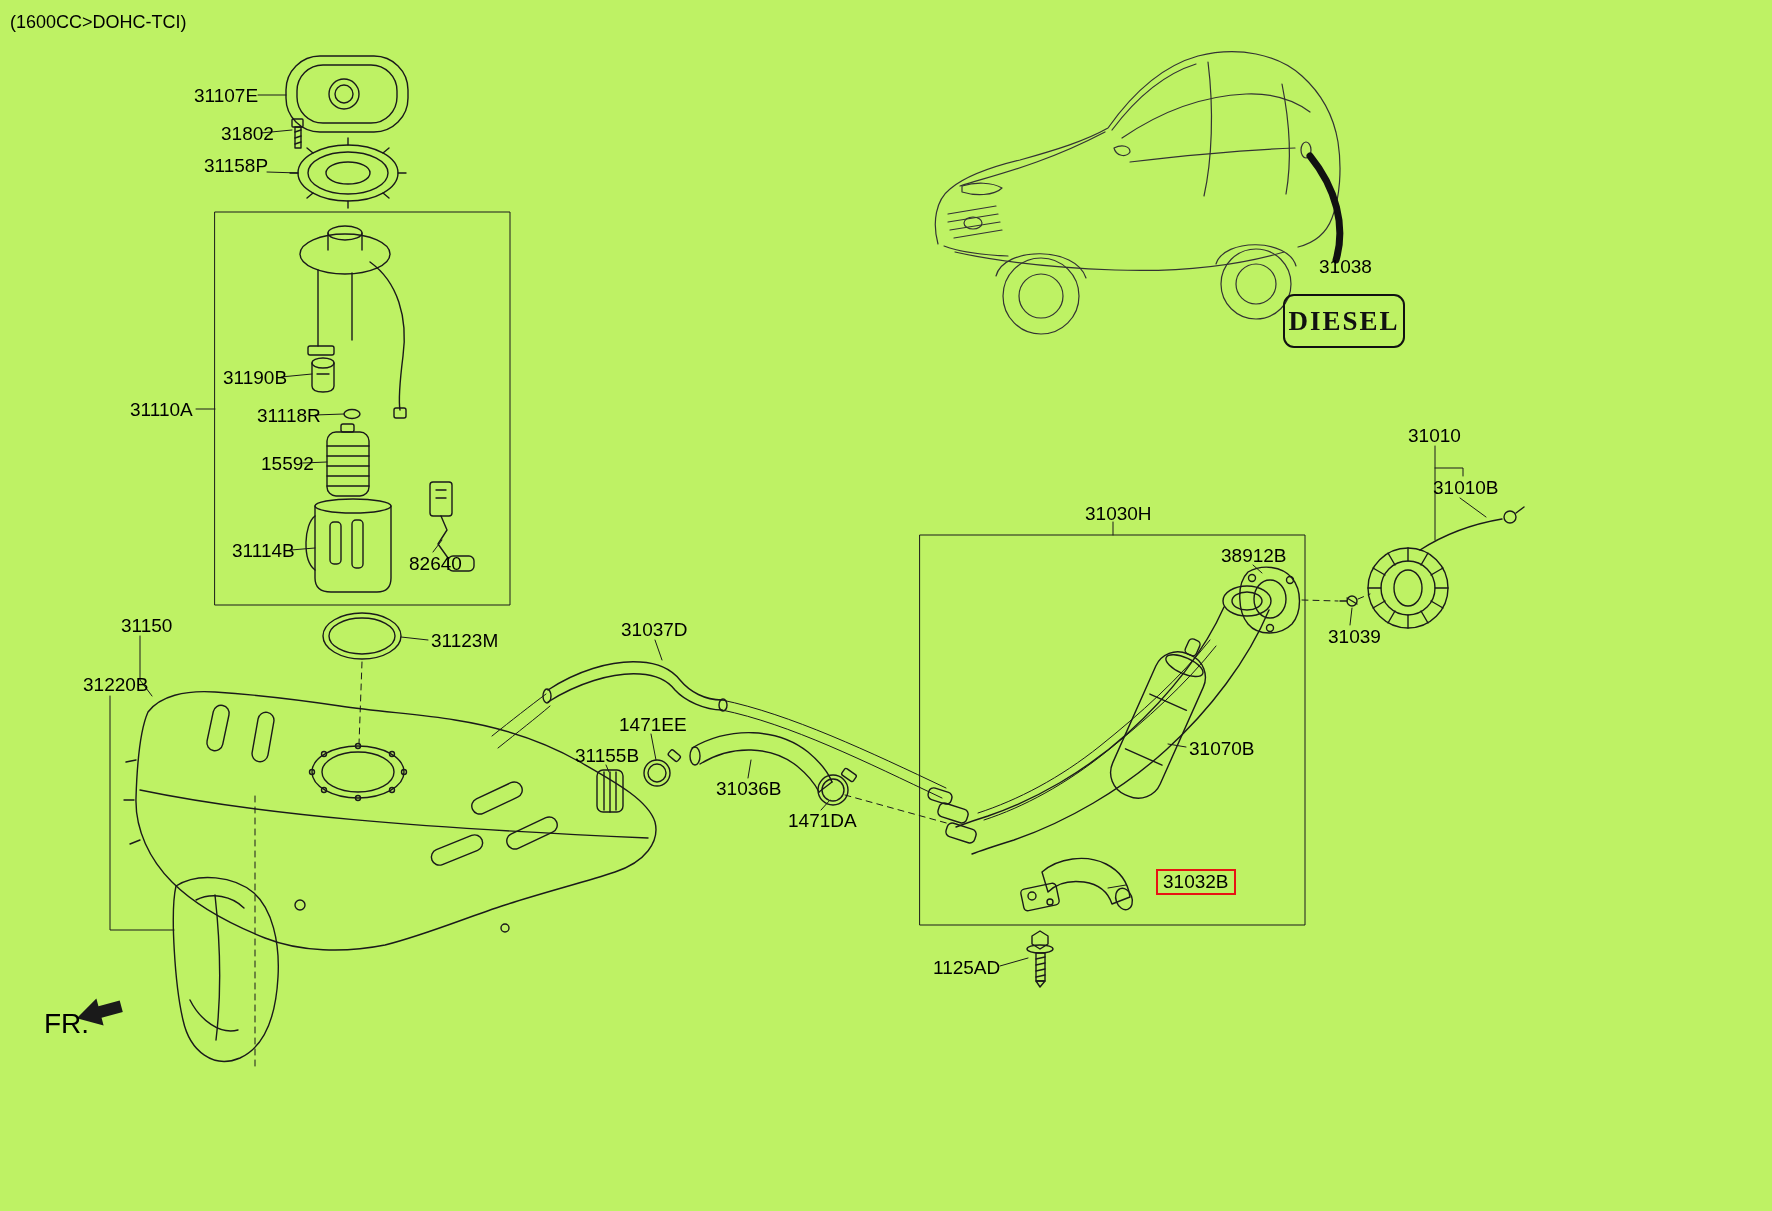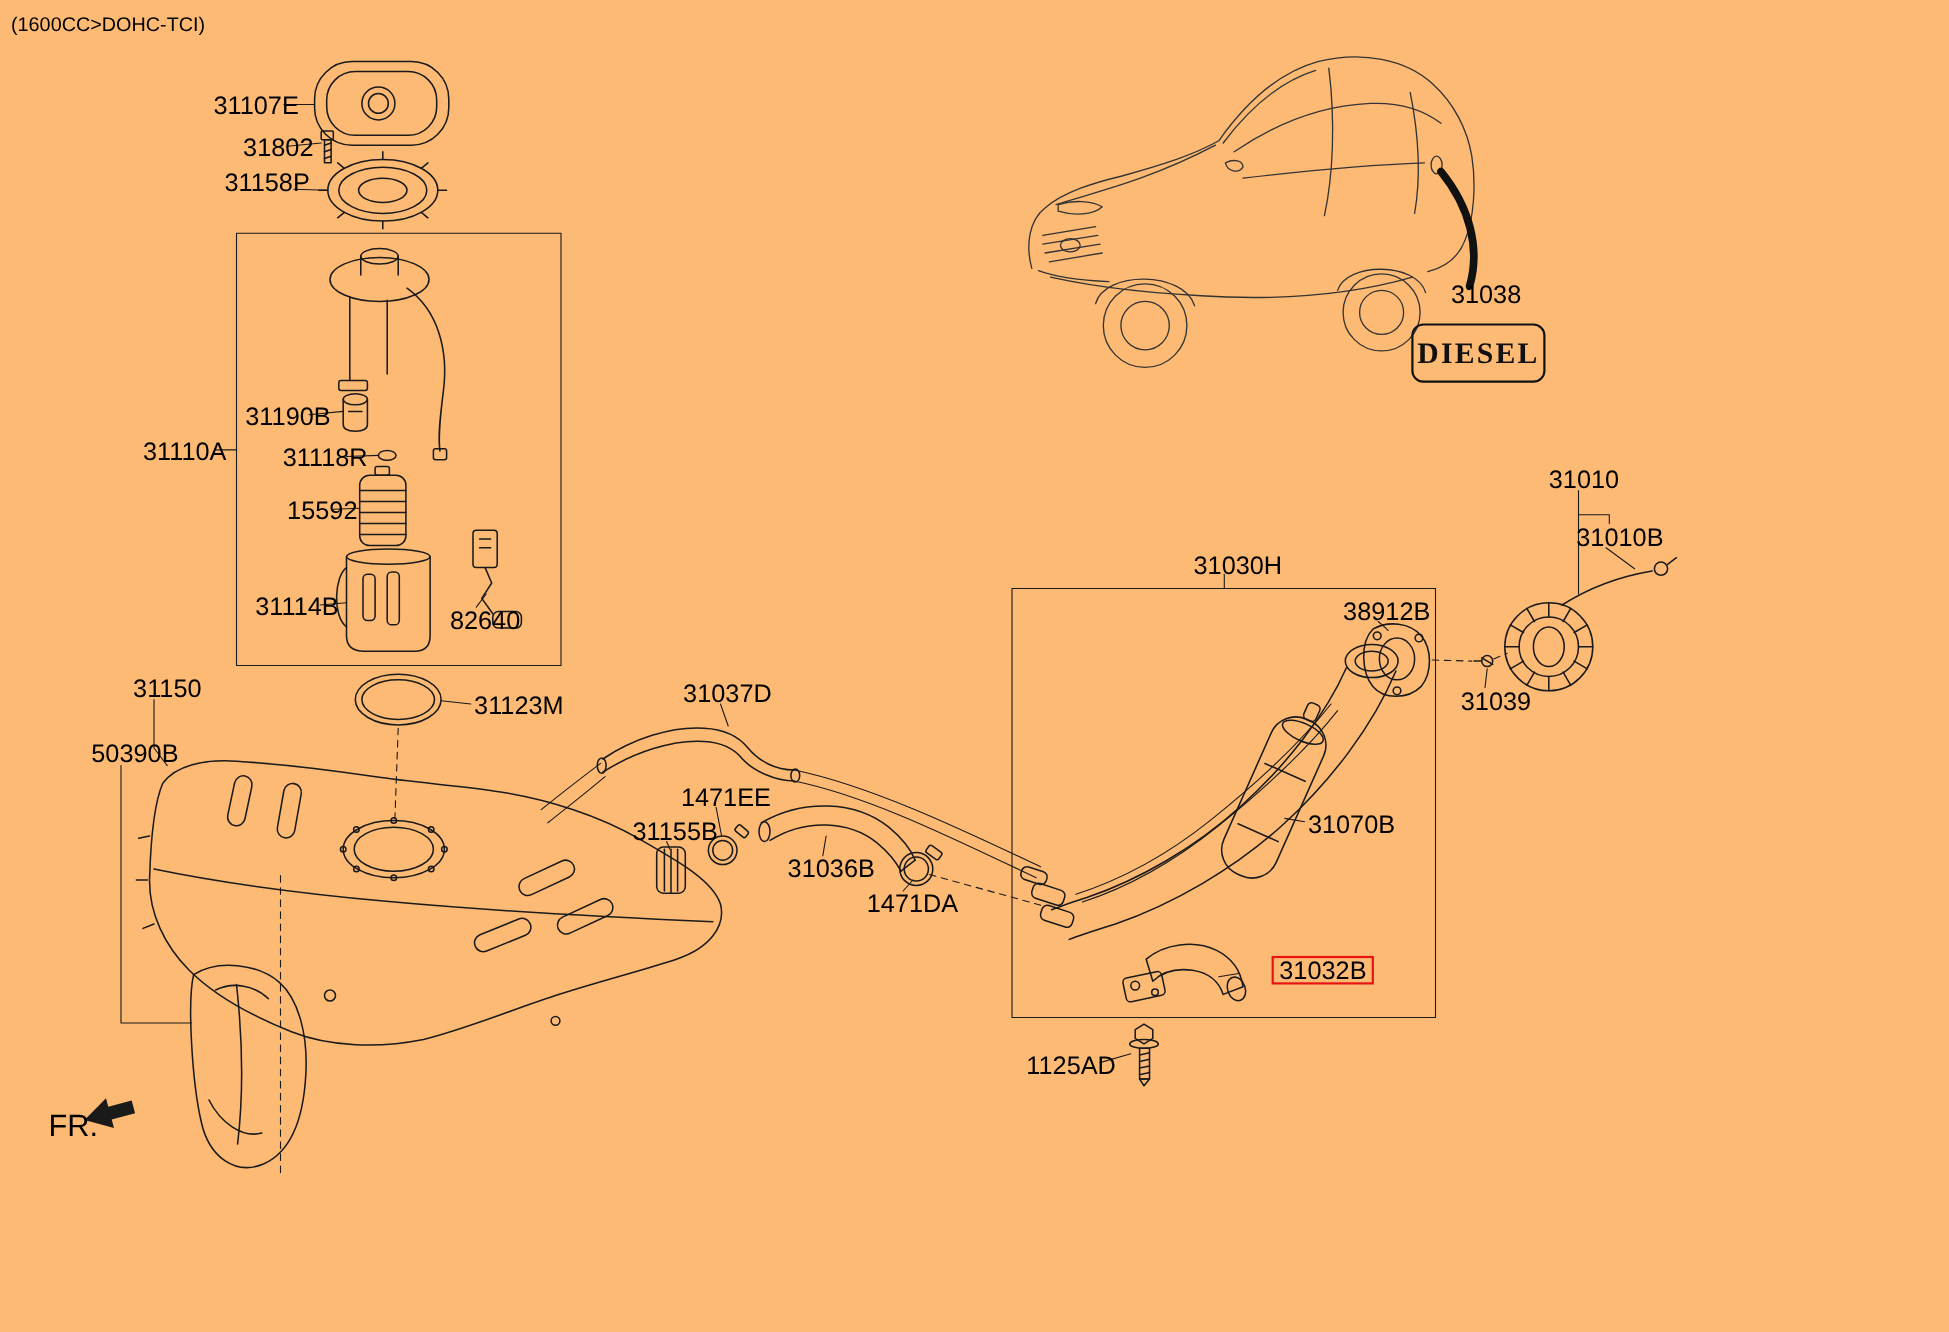--- a/index.html
+++ b/index.html
@@ -1,24 +1,24 @@
 <!DOCTYPE html>
 <html style="--line: #1a1a1a;"><head>
 <meta charset="utf-8">
 <style>
   html,body{margin:0;padding:0;background:#fff;}
-  .stage{position:relative;width:1772px;height:1211px;background:#fdba74;overflow:hidden;
+  .stage{position:relative;width:1772px;height:1211px;background:#bef264;overflow:hidden;
          font-family:"Liberation Sans",sans-serif;color:#111;}
   svg.diagram{position:absolute;left:0;top:0;}
   .ln{fill:none;stroke:var(--line,#1a1a1a);stroke-width:1.4;stroke-linecap:round;stroke-linejoin:round;}
   .thin{stroke-width:1;}
   .car{stroke:#333;stroke-width:1.2;}
   .dash{stroke-dasharray:6 5;stroke-width:1;}
   .fillb{fill:var(--line,#111);stroke:none;}
-  .lbl{position:absolute;font-size:23px;line-height:20px;white-space:nowrap;color:#000;cursor:default;}
+  .lbl{position:absolute;font-size:19px;line-height:20px;white-space:nowrap;color:#000;cursor:default;}
   .lbl.big{font-size:18px;}
   .hl{border:2px solid #e81313;padding:0 5px;line-height:22px;margin-left:28px;}
   .fr{font-size:28px;font-weight:normal;}
   .diesel-badge{position:absolute;left:1283px;top:294px;width:118px;height:50px;border:2.5px solid #111;
         border-radius:11px;display:flex;align-items:center;justify-content:center;
         font-family:Liberation Serif, serif;font-weight:bold;font-size:27px;letter-spacing:2px;}
 </style>
 </head>
 <body>
 
@@ -332,21 +332,21 @@
   <span class="lbl" style="left:194px;top:86px">31107E</span>
   <span class="lbl" style="left:221px;top:124px">31802</span>
   <span class="lbl" style="left:204px;top:156px">31158P</span>
   <span class="lbl" style="left:223px;top:368px">31190B</span>
   <span class="lbl" style="left:130px;top:400px">31110A</span>
   <span class="lbl" style="left:257px;top:406px">31118R</span>
   <span class="lbl" style="left:261px;top:454px">15592</span>
   <span class="lbl" style="left:232px;top:541px">31114B</span>
   <span class="lbl" style="left:409px;top:554px">82640</span>
   <span class="lbl" style="left:121px;top:616px">31150</span>
-  <span class="lbl" style="left:83px;top:675px">50390B</span>
+  <span class="lbl" style="left:83px;top:675px">31220B</span>
   <span class="lbl" style="left:431px;top:631px">31123M</span>
   <span class="lbl" style="left:621px;top:620px">31037D</span>
   <span class="lbl" style="left:619px;top:715px">1471EE</span>
   <span class="lbl" style="left:575px;top:746px">31155B</span>
   <span class="lbl" style="left:716px;top:779px">31036B</span>
   <span class="lbl" style="left:788px;top:811px">1471DA</span>
   <span class="lbl" style="left:1085px;top:504px">31030H</span>
   <span class="lbl" style="left:1221px;top:546px">38912B</span>
   <span class="lbl" style="left:1319px;top:257px">31038</span>
   <span class="lbl" style="left:1408px;top:426px">31010</span>

